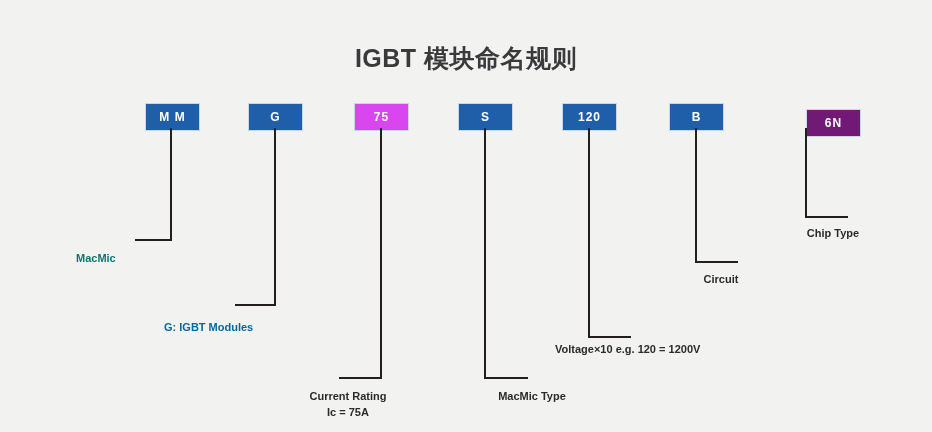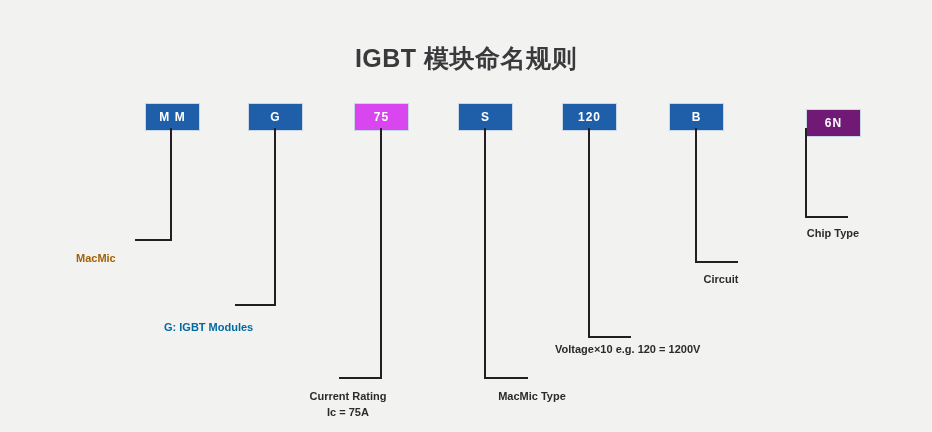--- a/index.html
+++ b/index.html
@@ -127,21 +127,21 @@
           <path d="M 3 0 L 3 133 L 44 133" fill="none" stroke="#231f20" stroke-width="2" stroke-linecap="square" stroke-linejoin="miter"></path>
         </svg>
       </div>
       <div class="leader" style="left: 803px; top: 129px; width: 47px; height: 92px;">
         <svg width="47" height="92" viewBox="0 0 47 92">
           <path d="M 3 0 L 3 88 L 44 88" fill="none" stroke="#231f20" stroke-width="2" stroke-linecap="square" stroke-linejoin="miter"></path>
         </svg>
       </div>
     </div>
   <div id="captions-layer">
-      <div class="caption" style="left: 76px; top: 250px; color: #a16207;"><div>MacMic</div></div>
+      <div class="caption" style="left: 76px; top: 250px; color: #0f766e;"><div>MacMic</div></div>
       <div class="caption" style="left: 164px; top: 319px; color: #0369a1;"><div>G: IGBT Modules</div></div>
       <div class="caption center" style="left: 300px; top: 388px; width: 96px; color: rgb(43, 43, 43);"><div>Current Rating</div><div>Ic = 75A</div></div>
       <div class="caption center" style="left: 483px; top: 388px; width: 98px; color: rgb(43, 43, 43);"><div>MacMic Type</div></div>
       <div class="caption" style="left: 555px; top: 341px; color: rgb(43, 43, 43);"><div>Voltage×10 e.g. 120 = 1200V</div></div>
       <div class="caption center" style="left: 694px; top: 271px; width: 54px; color: rgb(43, 43, 43); text-align: center;"><div>Circuit</div></div>
       <div class="caption center" style="left: 795px; top: 225px; width: 76px; color: rgb(43, 43, 43);"><div>Chip Type</div></div>
     </div>
 
 </div>
 

